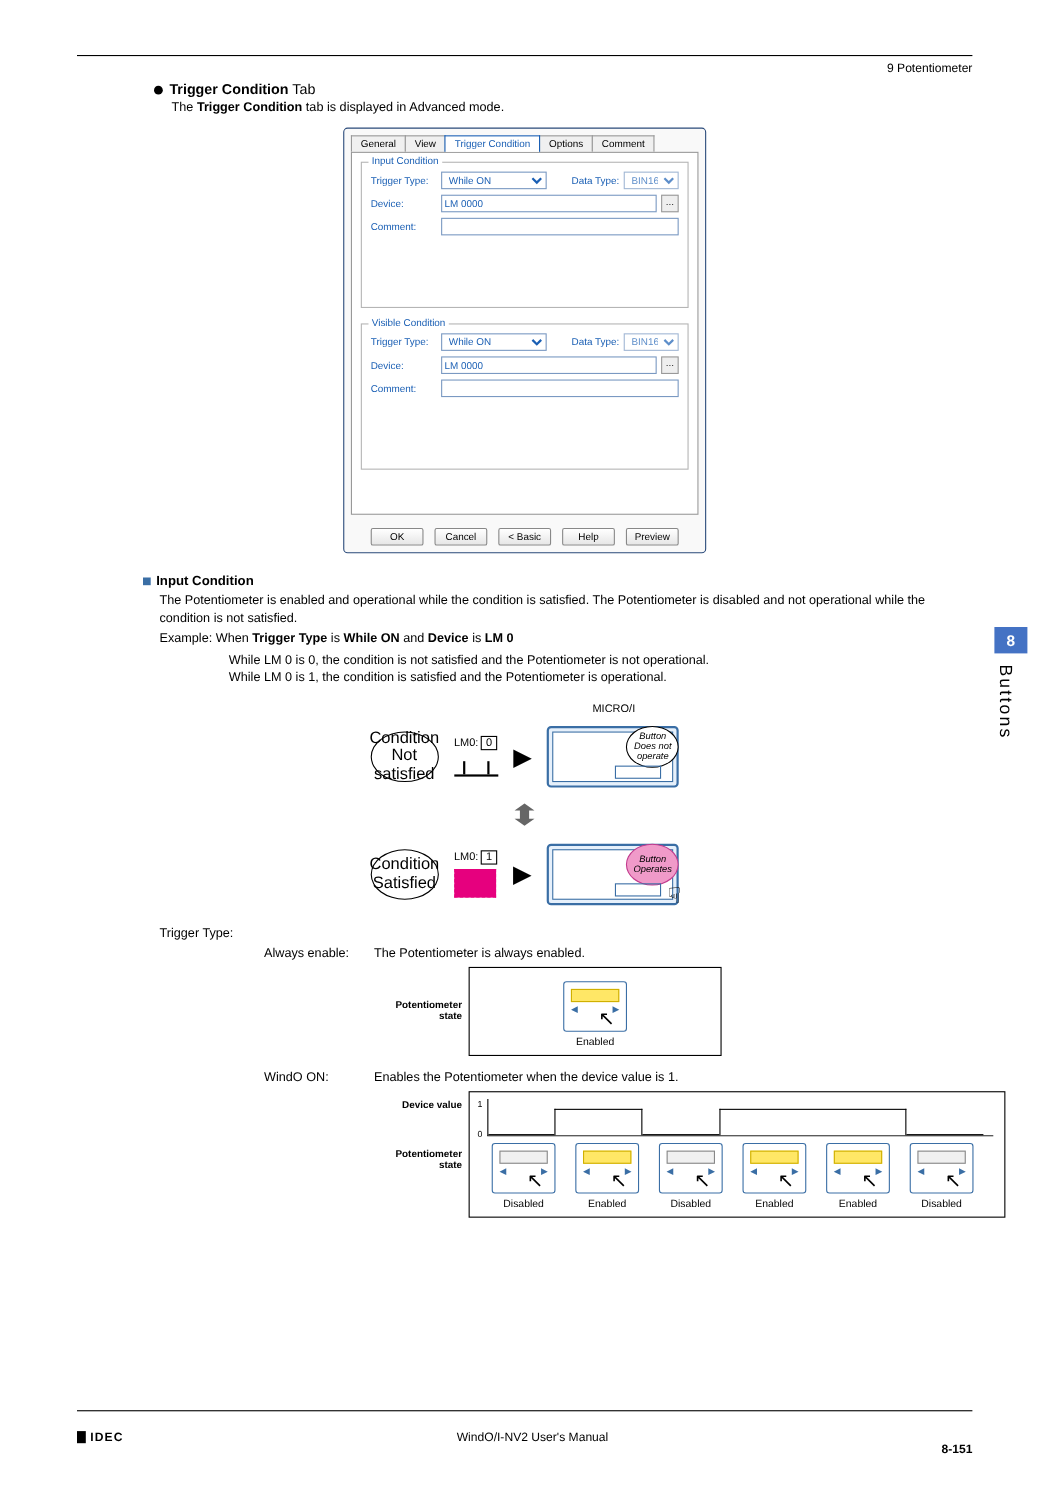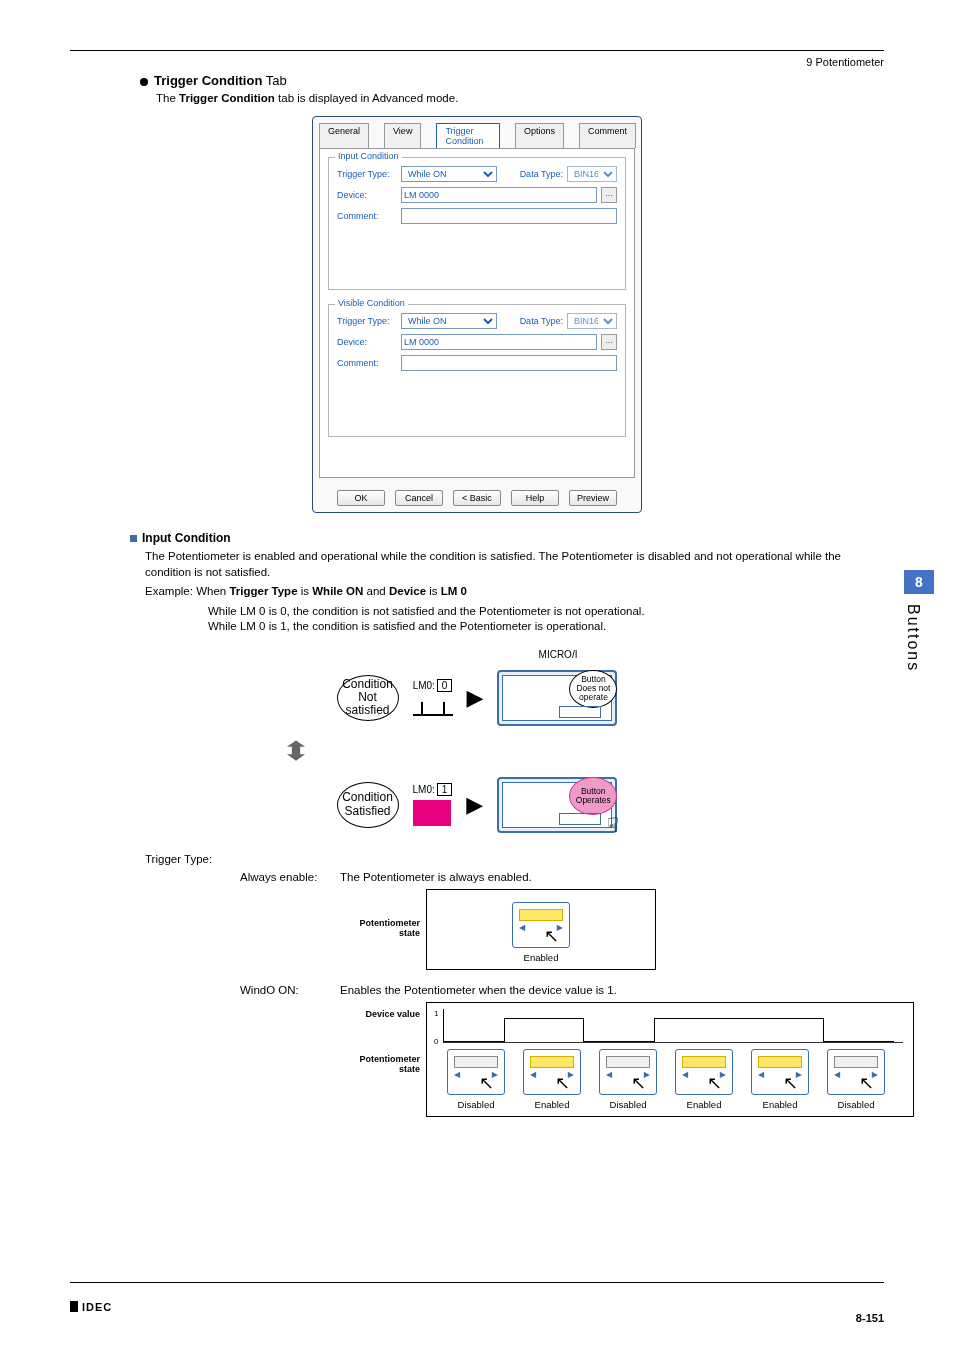--- a/index.html
+++ b/index.html
@@ -77,21 +77,21 @@
     border-radius: 2px;
     color: #fff;
     text-align: center;
     line-height: 13px;
     font-weight: bold;
     font-size: 9px;
   }
   .tabs {
     padding: 6px 6px 0 6px;
     display: flex;
-    gap: 16px;
+    gap: 0;
     font-size: 9px;
   }
   .tab {
     padding: 2px 8px;
     border: 1px solid #999;
     border-bottom: none;
     background: #f0f0f0;
     margin-right: -1px;
   }
   .tab.active {
@@ -194,35 +194,36 @@
   
   .state-diagram {
     display: flex;
     justify-content: center;
     margin: 14px 0 20px 0;
   }
   .state-col {
     display: flex;
     flex-direction: column;
     gap: 10px;
+    align-items: center;
   }
   .state-row {
     display: flex;
     align-items: center;
     gap: 14px;
   }
   .oval {
     border: 1.5px solid #000;
     border-radius: 50%;
     width: 62px; height: 46px;
     display: flex;
     align-items: center;
     justify-content: center;
     text-align: center;
-    font-size: 12px;
+    font-size: 15px;
     line-height: 1.1;
   }
   .lm-block {
     font-size: 10px;
     text-align: center;
   }
   .lm-block .val {
     display: inline-block;
     border: 1px solid #000;
     padding: 0 4px;
@@ -289,20 +290,21 @@
     border: 1.3px solid #000;
     border-radius: 50%;
     width: 48px; height: 38px;
     display: flex;
     align-items: center;
     justify-content: center;
     font-size: 8.5px;
     text-align: center;
     line-height: 1.05;
     background: #fff;
+    font-style: italic;
   }
   .btn-bubble.pink { background: #f09ac9; border-color: #c23a8d; }
   .slider-mini {
     position: absolute;
     bottom: 2px; right: 10px;
     width: 42px; height: 12px;
     border: 1px solid #3a6ea5;
   }
   .hand {
     position: absolute;
@@ -702,15 +704,16 @@
   <div class="side-tab">
     <div class="num">8</div>
     <div class="txt">Buttons</div>
   </div>
 
   <div class="footer">
     <div class="logo">
         <span class="block"></span>
         <span>IDEC</span>
       </div>
+    <div class="center">WindO/I-NV2 User's Manual</div>
     <div class="pn">8-151</div>
   </div>
 </div>
 
 </body></html>

